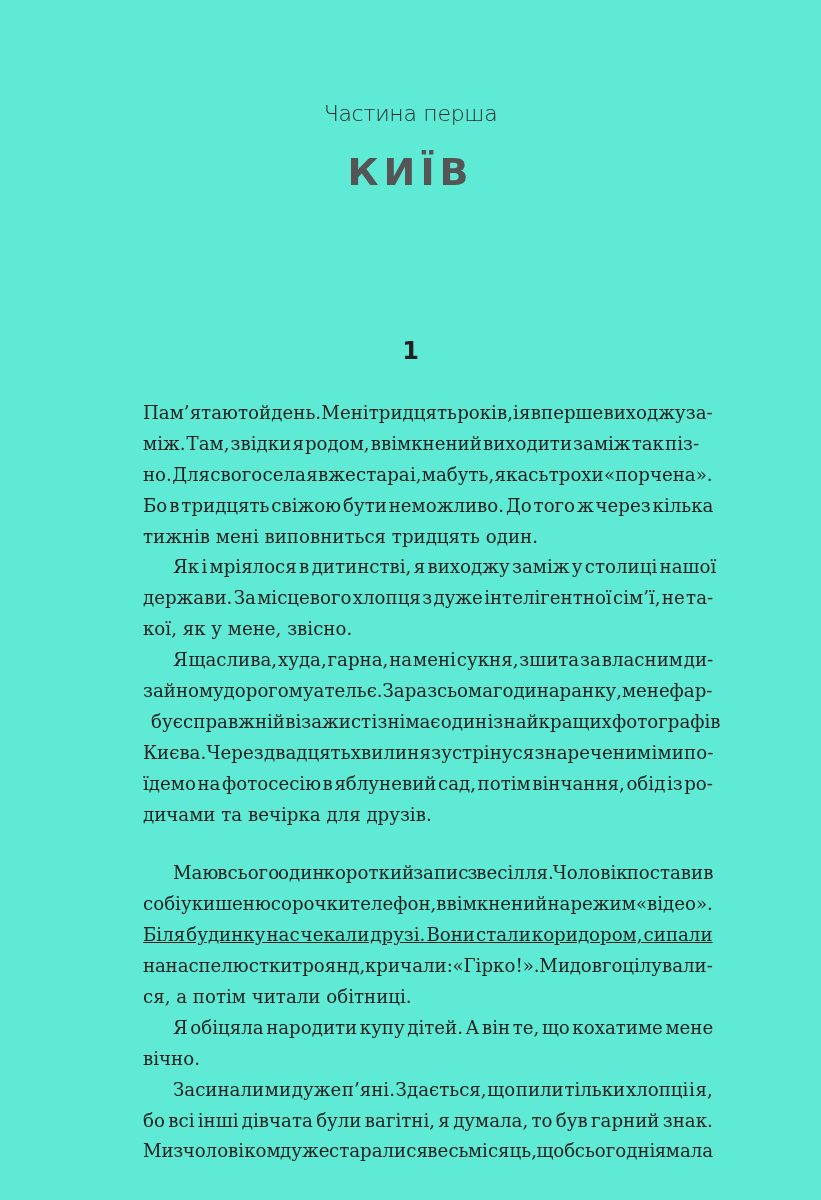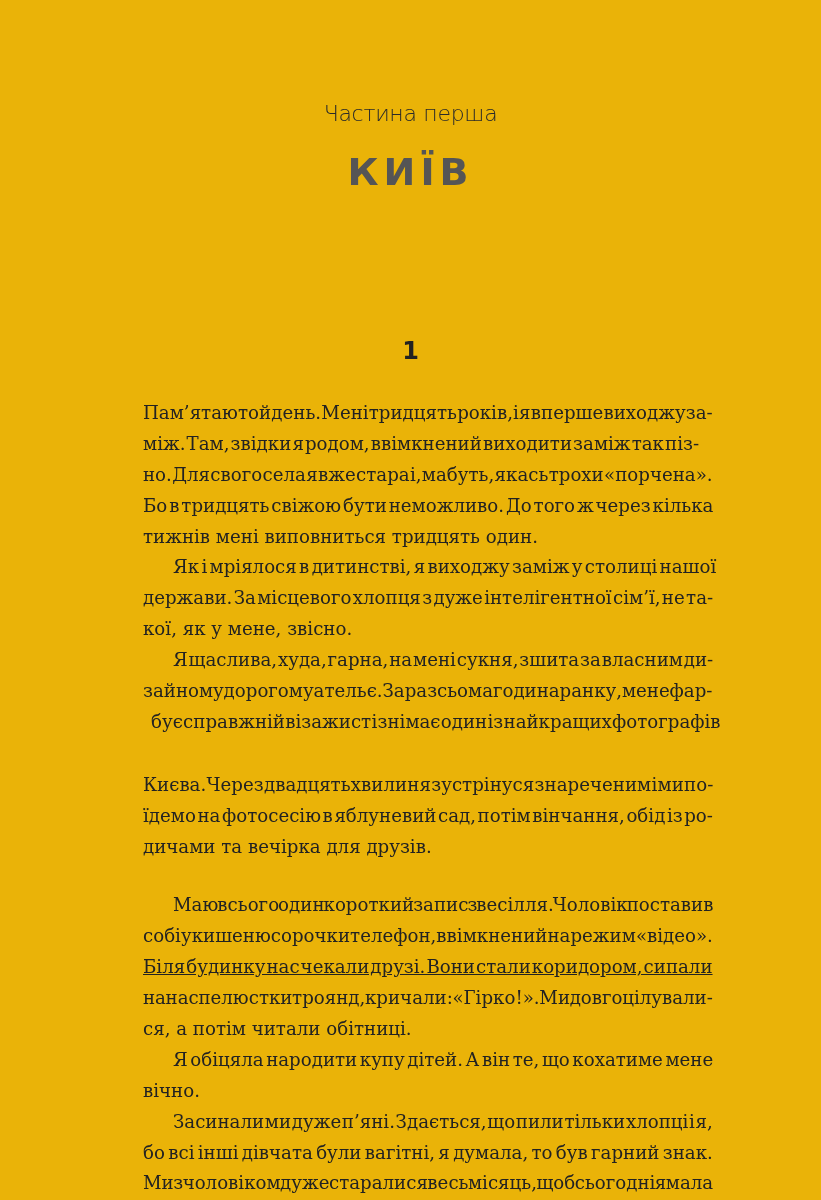--- a/index.html
+++ b/index.html
@@ -11,21 +11,21 @@
       width: 821px;
       height: 1200px;
       position: relative;
       overflow: hidden;
     }
     .page {
       position: absolute;
       left: 0; top: 0;
       width: 821px;
       height: 1200px;
-      background: #eab308;
+      background: #5eead4;
     }
     .part-label {
       position: absolute;
       top: 101px;
       left: 0;
       width: 821px;
       text-align: center;
       font-family: "DejaVu Sans", sans-serif;
       font-weight: 300;
       font-size: 22px;
@@ -91,21 +91,21 @@
       <span class="line" style="white-space: nowrap; word-spacing: -4.66667px; text-align-last: left; text-align: left;">між. Там, звідки я родом, ввімкнений виходити заміж так піз-</span>
       <span class="line" style="white-space: nowrap; word-spacing: -5.45455px; text-align-last: left; text-align: left;">но. Для свого села я вже стара і, мабуть, якась трохи «порчена».</span>
       <span class="line" style="white-space: nowrap; word-spacing: -3.9px; text-align-last: left; text-align: left;">Бо в тридцять свіжою бути неможливо. До того ж через кілька</span>
       <span class="line last">тижнів мені виповниться тридцять один.</span>
       <span class="line indent" style="white-space: nowrap; word-spacing: -3.45455px; text-align-last: left; text-align: left;">Як і мріялося в дитинстві, я виходжу заміж у столиці  нашої</span>
       <span class="line" style="white-space: nowrap; word-spacing: -4.44444px; text-align-last: left; text-align: left;">держави. За місцевого хлопця з дуже інтелігентної сім’ї, не та-</span>
       <span class="line last">кої, як у мене, звісно.</span>
       <span class="line indent" style="white-space: nowrap; word-spacing: -4.9px; text-align-last: left; text-align: left;">Я щаслива, худа, гарна, на мені сукня, зшита за власним ди-</span>
       <span class="line" style="white-space: nowrap; word-spacing: -5.88889px; text-align-last: left; text-align: left;">зайном у дорогому ательє. Зараз сьома година ранку, мене фар-</span>
       <span class="line" style="white-space: nowrap; word-spacing: -5.5px; text-align-last: left; text-align: left; margin-left: 8px;">бує справжній візажист і знімає один із найкращих фотографів</span>
-      <span class="line" style="white-space: nowrap; word-spacing: -5.5px; text-align-last: left; text-align: right; margin-top: 32px;">Києва. Через двадцять хвилин я зустрінуся з нареченим і ми по-</span>
+      <span class="line" style="white-space: nowrap; word-spacing: -5.5px; text-align-last: left; text-align: right;">Києва. Через двадцять хвилин я зустрінуся з нареченим і ми по-</span>
       <span class="line" style="white-space: nowrap; word-spacing: -4.2px; text-align-last: left; text-align: left;">їдемо на фотосесію в яблуневий сад, потім вінчання, обід із ро-</span>
       <span class="line last">дичами та вечірка для друзів.</span>
       <span class="line indent" style="white-space: nowrap; word-spacing: -6.75px; text-align-last: left; text-align: left; margin-top: 28px;">Маю всього один короткий запис з весілля. Чоловік поставив</span>
       <span class="line" style="white-space: nowrap; word-spacing: -5.75px; text-align-last: left; text-align: left;">собі у кишеню сорочки телефон, ввімкнений на режим «відео».</span>
       <span class="line" style="white-space: nowrap; word-spacing: -4.75px; text-align-last: left; text-align: left; text-decoration: underline;">Біля будинку нас чекали друзі. Вони стали коридором, сипали</span>
       <span class="line" style="white-space: nowrap; word-spacing: -6.125px; text-align-last: left; text-align: left;">на нас пелюстки троянд, кричали: «Гірко!». Ми довго цілували-</span>
       <span class="line last">ся, а потім читали обітниці.</span>
       <span class="line indent" style="white-space: nowrap; word-spacing: -3.2px; text-align-last: left; text-align: left;">Я обіцяла народити купу дітей. А він те, що кохатиме мене</span>
       <span class="line last">вічно.</span>
       <span class="line indent" style="white-space: nowrap; word-spacing: -5.1px; text-align-last: left; text-align: left;">Засинали ми дуже п’яні. Здається, що пили тільки хлопці і я,</span>

